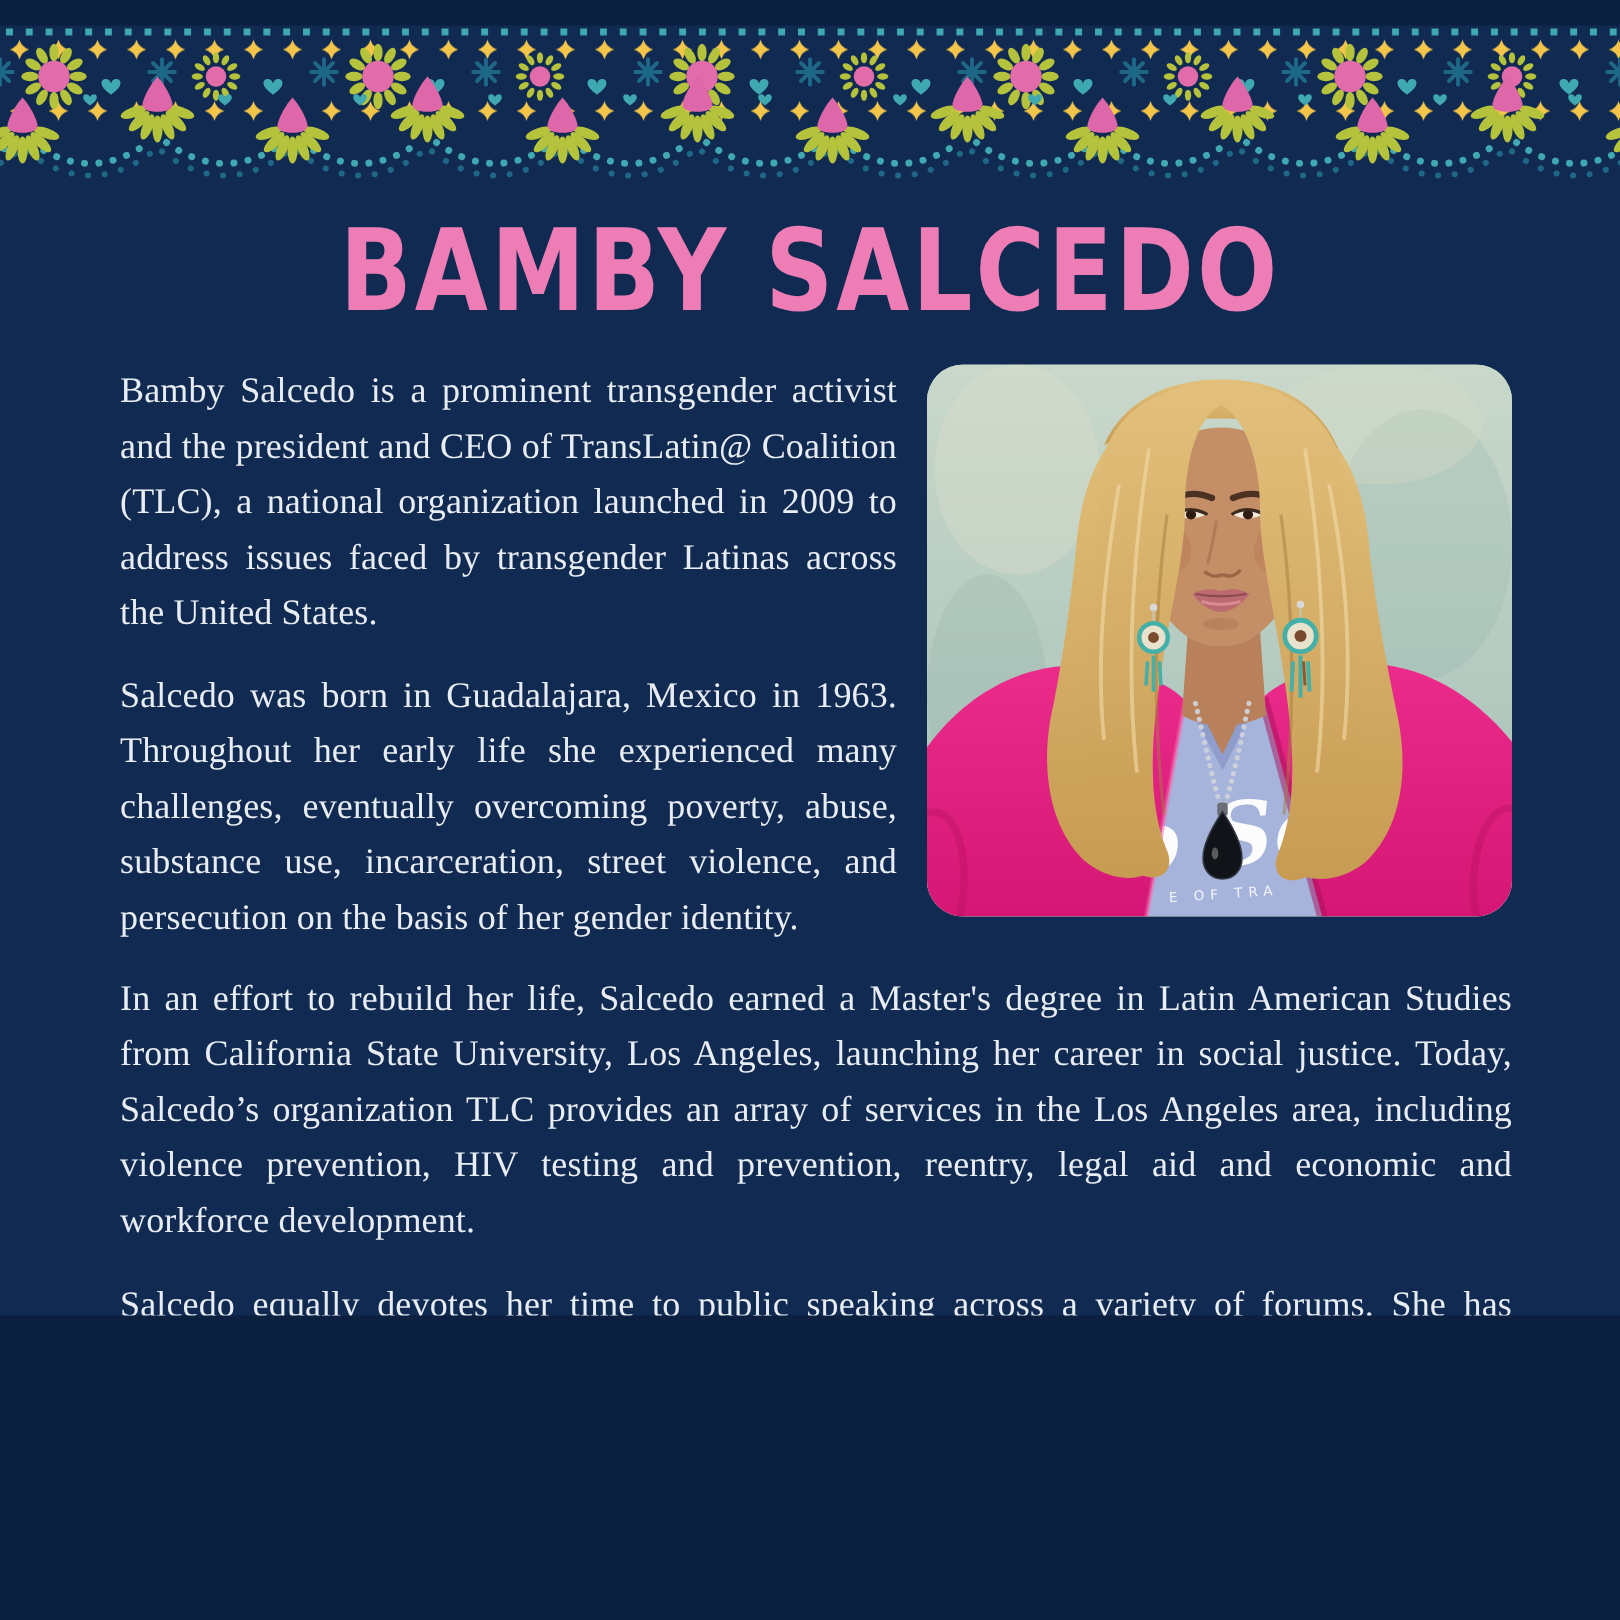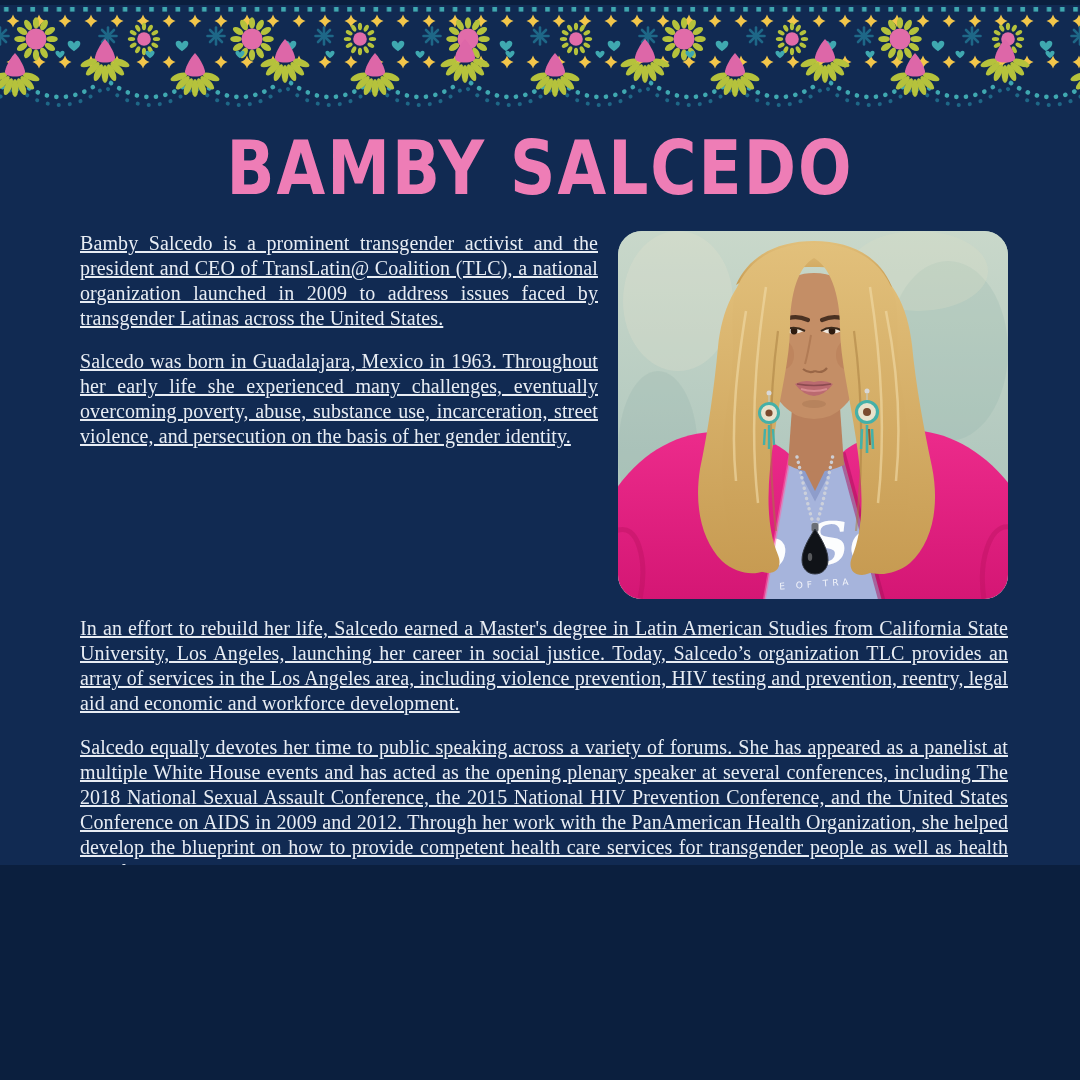--- a/index.html
+++ b/index.html
@@ -1,19 +1,19 @@
 <!DOCTYPE html>
 <html><head>
 <meta charset="utf-8">
 <style>
   html,body{margin:0;padding:0;background:#0b1f3e;}
   .poster{
     position:relative;
     width:1080px;height:860px;
-    margin:5px auto;
+    margin:17px auto;
     background:#112a52;
     overflow:hidden;
     font-family:"Liberation Serif","DejaVu Serif",serif;
   }
   .border-svg{display:block;width:1080px;height:122px;}
   h1.page-title{
     margin:4px 0 10px 0;
     text-align:center;
     color:#ee7db6;
     font-family:"DejaVu Sans","Liberation Sans",sans-serif;
@@ -23,26 +23,25 @@
     letter-spacing:2px;
     transform:scaleY(1.2);
     transform-origin:50% 55%;
   }
   .content{
     padding:10px 72px 0 80px;
     color:#e8edf4;
   }
   .content p{
     margin:0;
-    font-size:20px;
-    line-height:25px;
+    font-size:24px;
+    line-height:37px;
     text-align:justify;
     text-align-last:left;
     letter-spacing:0.1px;
-    text-decoration:underline;
   }
   .two-col{
     display:flex;
     align-items:flex-start;
     margin-top:2px;
   }
   .col-text{width:518px;}
   .col-text p + p{margin-top:18px;}
   figure.photo{
     margin:0 0 0 20px;

